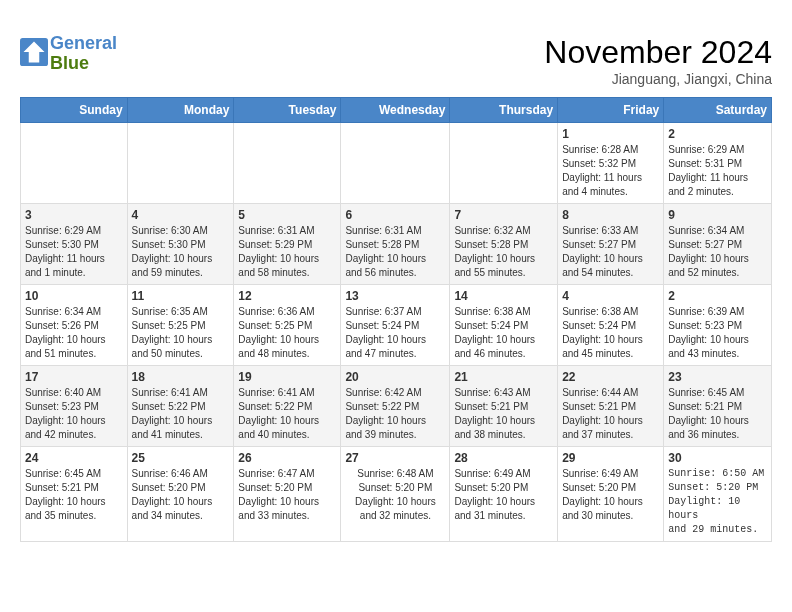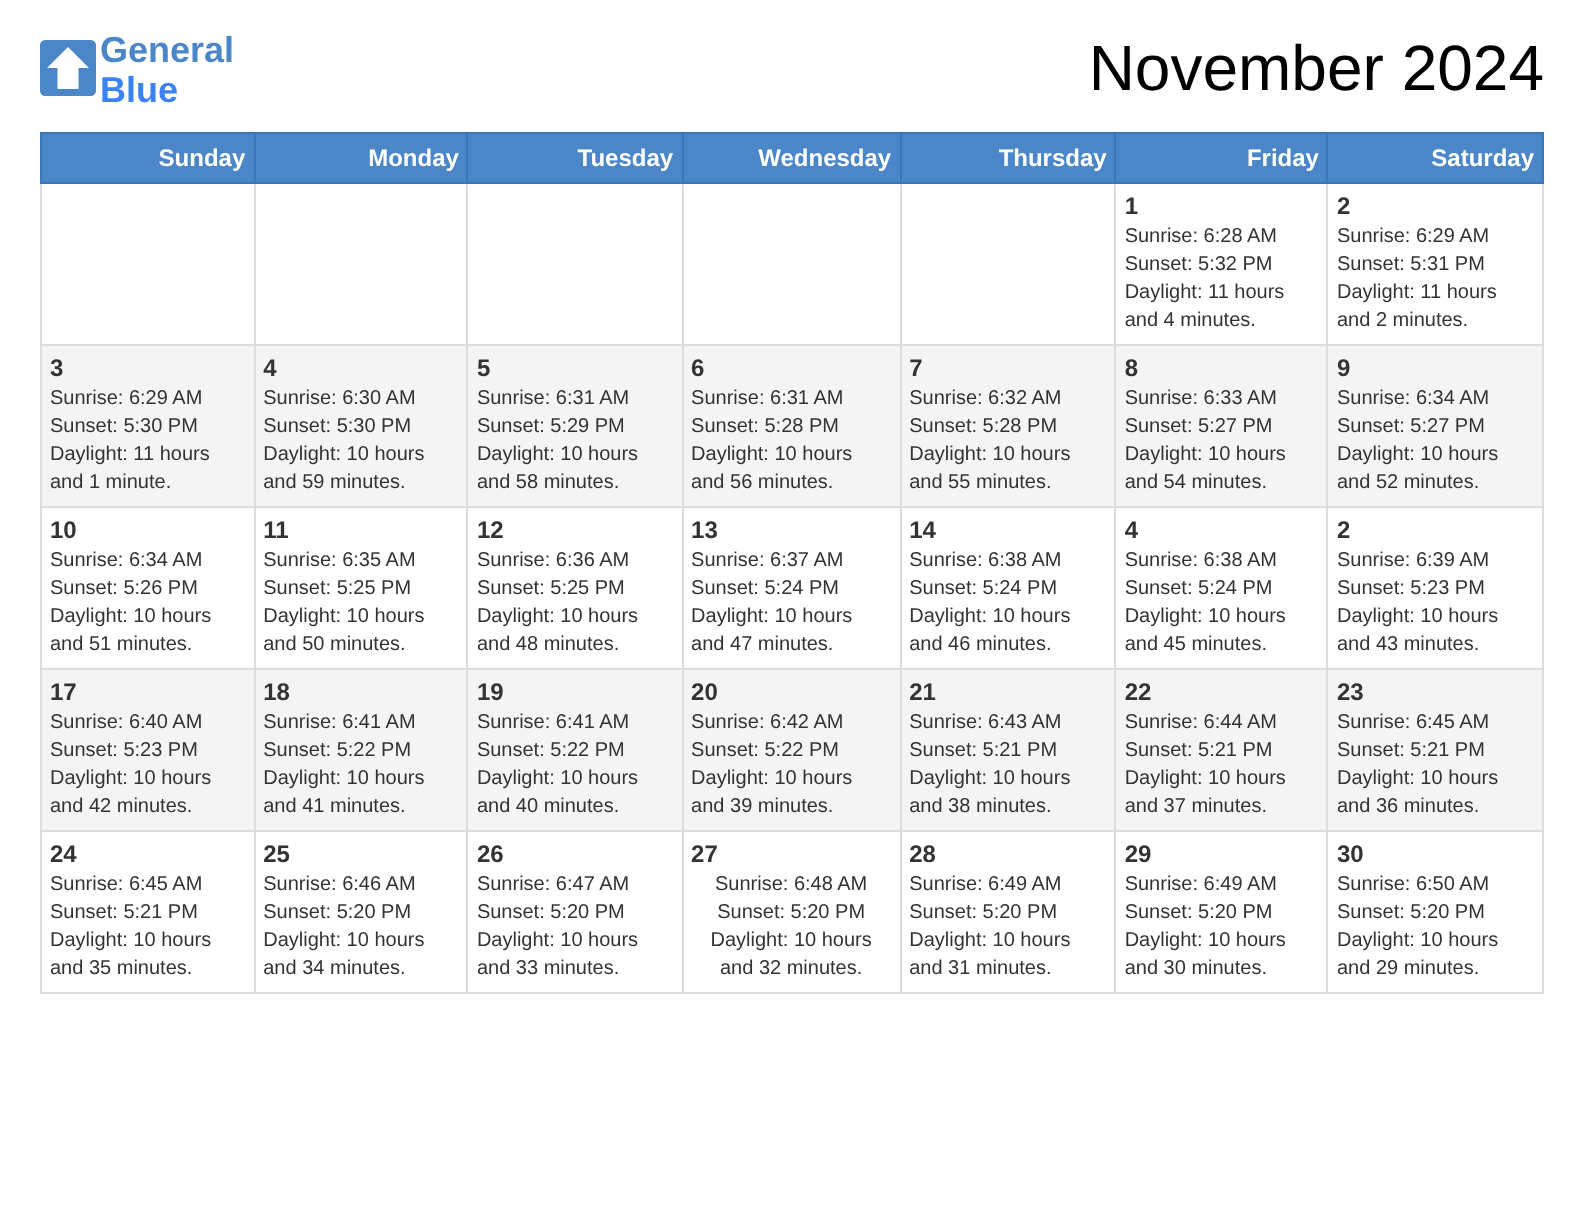--- a/index.html
+++ b/index.html
@@ -5,20 +5,21 @@
     * { box-sizing: border-box; margin: 0; padding: 0; }
     body {
       font-family: Arial, sans-serif;
       background: #fff;
       width: 792px;
       min-height: 612px;
     }
     .page {
       width: 792px;
       padding: 16px 20px 16px 20px;
+      margin-top: 18px;
     }
     .header {
       display: flex;
       justify-content: space-between;
       align-items: flex-start;
       margin-bottom: 10px;
     }
     .logo {
       display: flex;
       align-items: center;
@@ -99,25 +100,26 @@
 
 <div class="page">
   <div class="header">
     <div class="logo">
       <svg class="logo-icon" viewBox="0 0 32 32">
         <rect x="0" y="0" width="32" height="32" fill="#4a86c8" rx="3"></rect>
         <polygon points="16,4 28,16 22,16 22,28 10,28 10,16 4,16" fill="white"></polygon>
       </svg>
       <div class="logo-text">
         <div><span>General</span></div>
-        <div style="color:#3b82f6;">Blue</div>
+        <div style="color:#4d7c0f;">Blue</div>
       </div>
     </div>
     <div class="title-block">
       <div class="month-title">November 2024</div>
+      <div class="location">Jianguang, Jiangxi, China</div>
     </div>
   </div>
 
   <table>
     <thead>
       <tr>
       <th>Sunday</th>
           <th>Monday</th>
           <th>Tuesday</th>
           <th>Wednesday</th>
@@ -339,21 +341,21 @@
           </td>
           <td>
             <span class="day-num">29</span>
             <div class="day-info" style="white-space: pre-line;">Sunrise: 6:49 AM
 Sunset: 5:20 PM
 Daylight: 10 hours
 and 30 minutes.</div>
           </td>
           <td>
             <span class="day-num">30</span>
-            <div class="day-info" style="white-space: pre-line;">Sunrise: 6:50 AM
+            <div class="day-info" style="white-space: pre-line; font-family: Liberation Mono, monospace;">Sunrise: 6:50 AM
 Sunset: 5:20 PM
 Daylight: 10 hours
 and 29 minutes.</div>
           </td>
         </tr>
       </tbody>
   </table>
 </div>
 
 </body></html>

